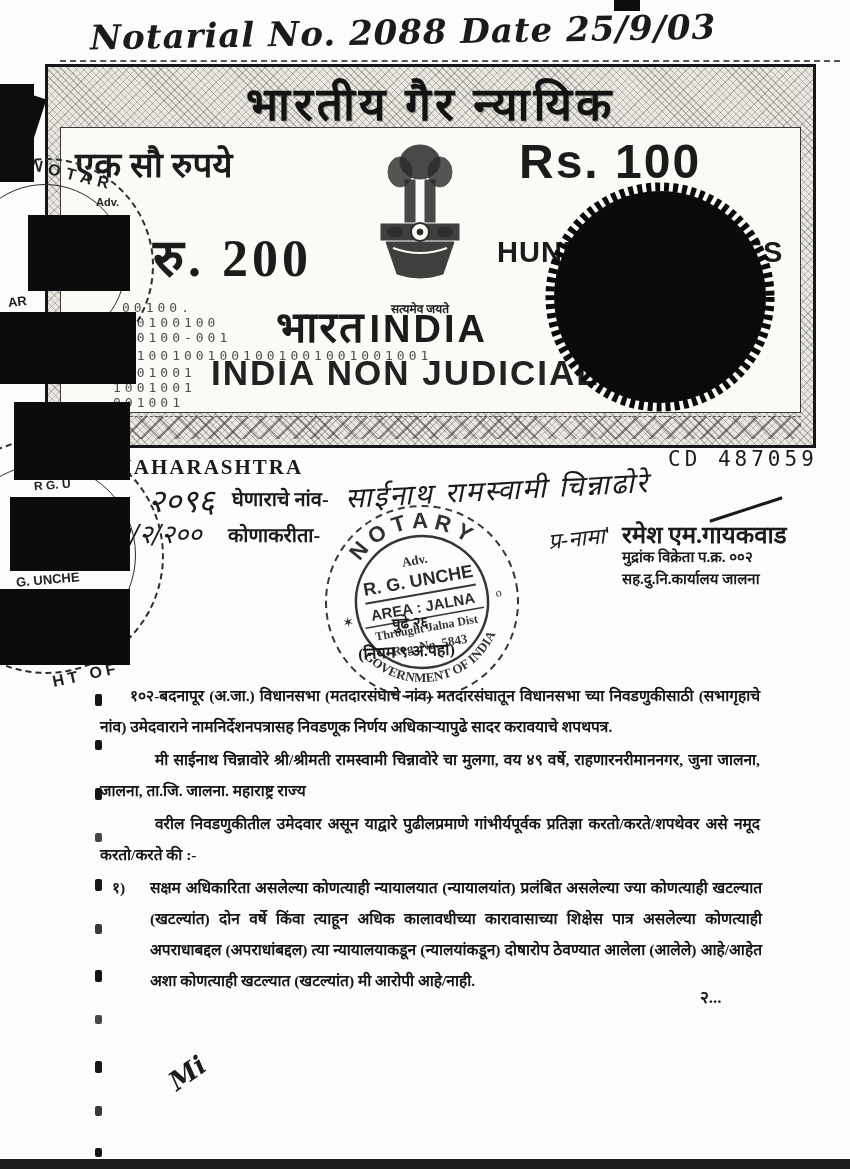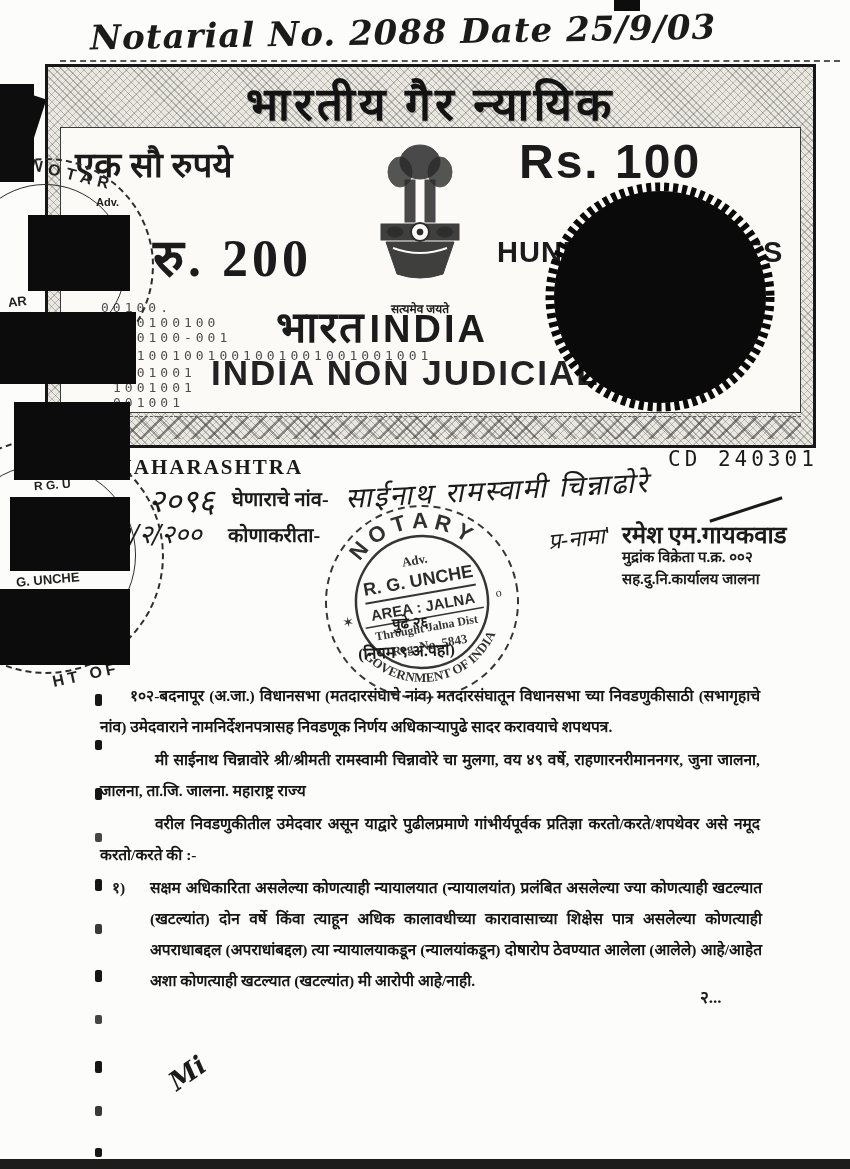--- a/index.html
+++ b/index.html
@@ -99,21 +99,21 @@
             <path d="M40 112 Q67 122 94 112" fill="none" stroke="#fbfaf6" stroke-width="2"></path>
           </g>
         </svg>
         <div class="motto">सत्यमेव जयते</div>
       </div>
 
       <div class="abs ru100" style="left:92px;top:92px;">रु. 200</div>
 
       <div class="abs hundred" style="left:436px;top:108px;z-index:2;">HUNDRED RUPEES</div>
 
-      <div class="abs binary" style="left:40px;top:172px;text-align:center;">00100.</div>
+      <div class="abs binary" style="left:61px;top:172px;text-align:center;">00100.</div>
       <div class="abs binary" style="left:52px;top:187px;">100100100</div>
       <div class="abs binary" style="left:52px;top:202px;">100100-001</div>
       <div class="abs binary" style="left:52px;top:220px;">001001001001001001001001001</div>
       <div class="abs binary" style="left:52px;top:237px;">1001001</div>
       <div class="abs binary" style="left:52px;top:252px;">1001001</div>
       <div class="abs binary" style="left:52px;top:267px;">001001</div>
 
       <div class="abs" style="left:215px;top:168px;z-index:2;white-space:nowrap;text-align:right;">
         <span class="bharat">भारत</span>
         <span class="india-word">INDIA</span>
@@ -125,21 +125,21 @@
   </div>
 
   <div class="seal">
     <svg width="230" height="230" viewBox="0 0 230 230">
       <circle cx="115" cy="115" r="106" fill="#0a0a0a"></circle>
       <circle cx="115" cy="115" r="110" fill="none" stroke="#0a0a0a" stroke-width="9" stroke-dasharray="5 4"></circle>
     </svg>
   </div>
 
   <div class="abs state" style="left:112px;top:455px;">MAHARASHTRA</div>
-  <div class="abs serial" style="left:668px;top:447px;">CD 240301</div>
+  <div class="abs serial" style="left:668px;top:447px;">CD 487059</div>
 
   <div class="abs hand" style="left:148px;top:478px;font-size:32px;">२०९६</div>
   <div class="abs plabel" style="left:232px;top:485px;">घेणाराचे नांव-</div>
   <div class="abs hand" style="left:345px;top:470px;font-size:28px;transform:rotate(-3deg);letter-spacing:2px;">साईनाथ रामस्वामी चिन्नाढोरे</div>
 
   <div class="abs hand" style="left:75px;top:515px;font-size:26px;">क ९२/२/२००</div>
   <div class="abs plabel" style="left:228px;top:521px;">कोणाकरीता-</div>
 
   <div class="notary-wrap">
     <svg width="200" height="200" viewBox="0 0 200 200">

